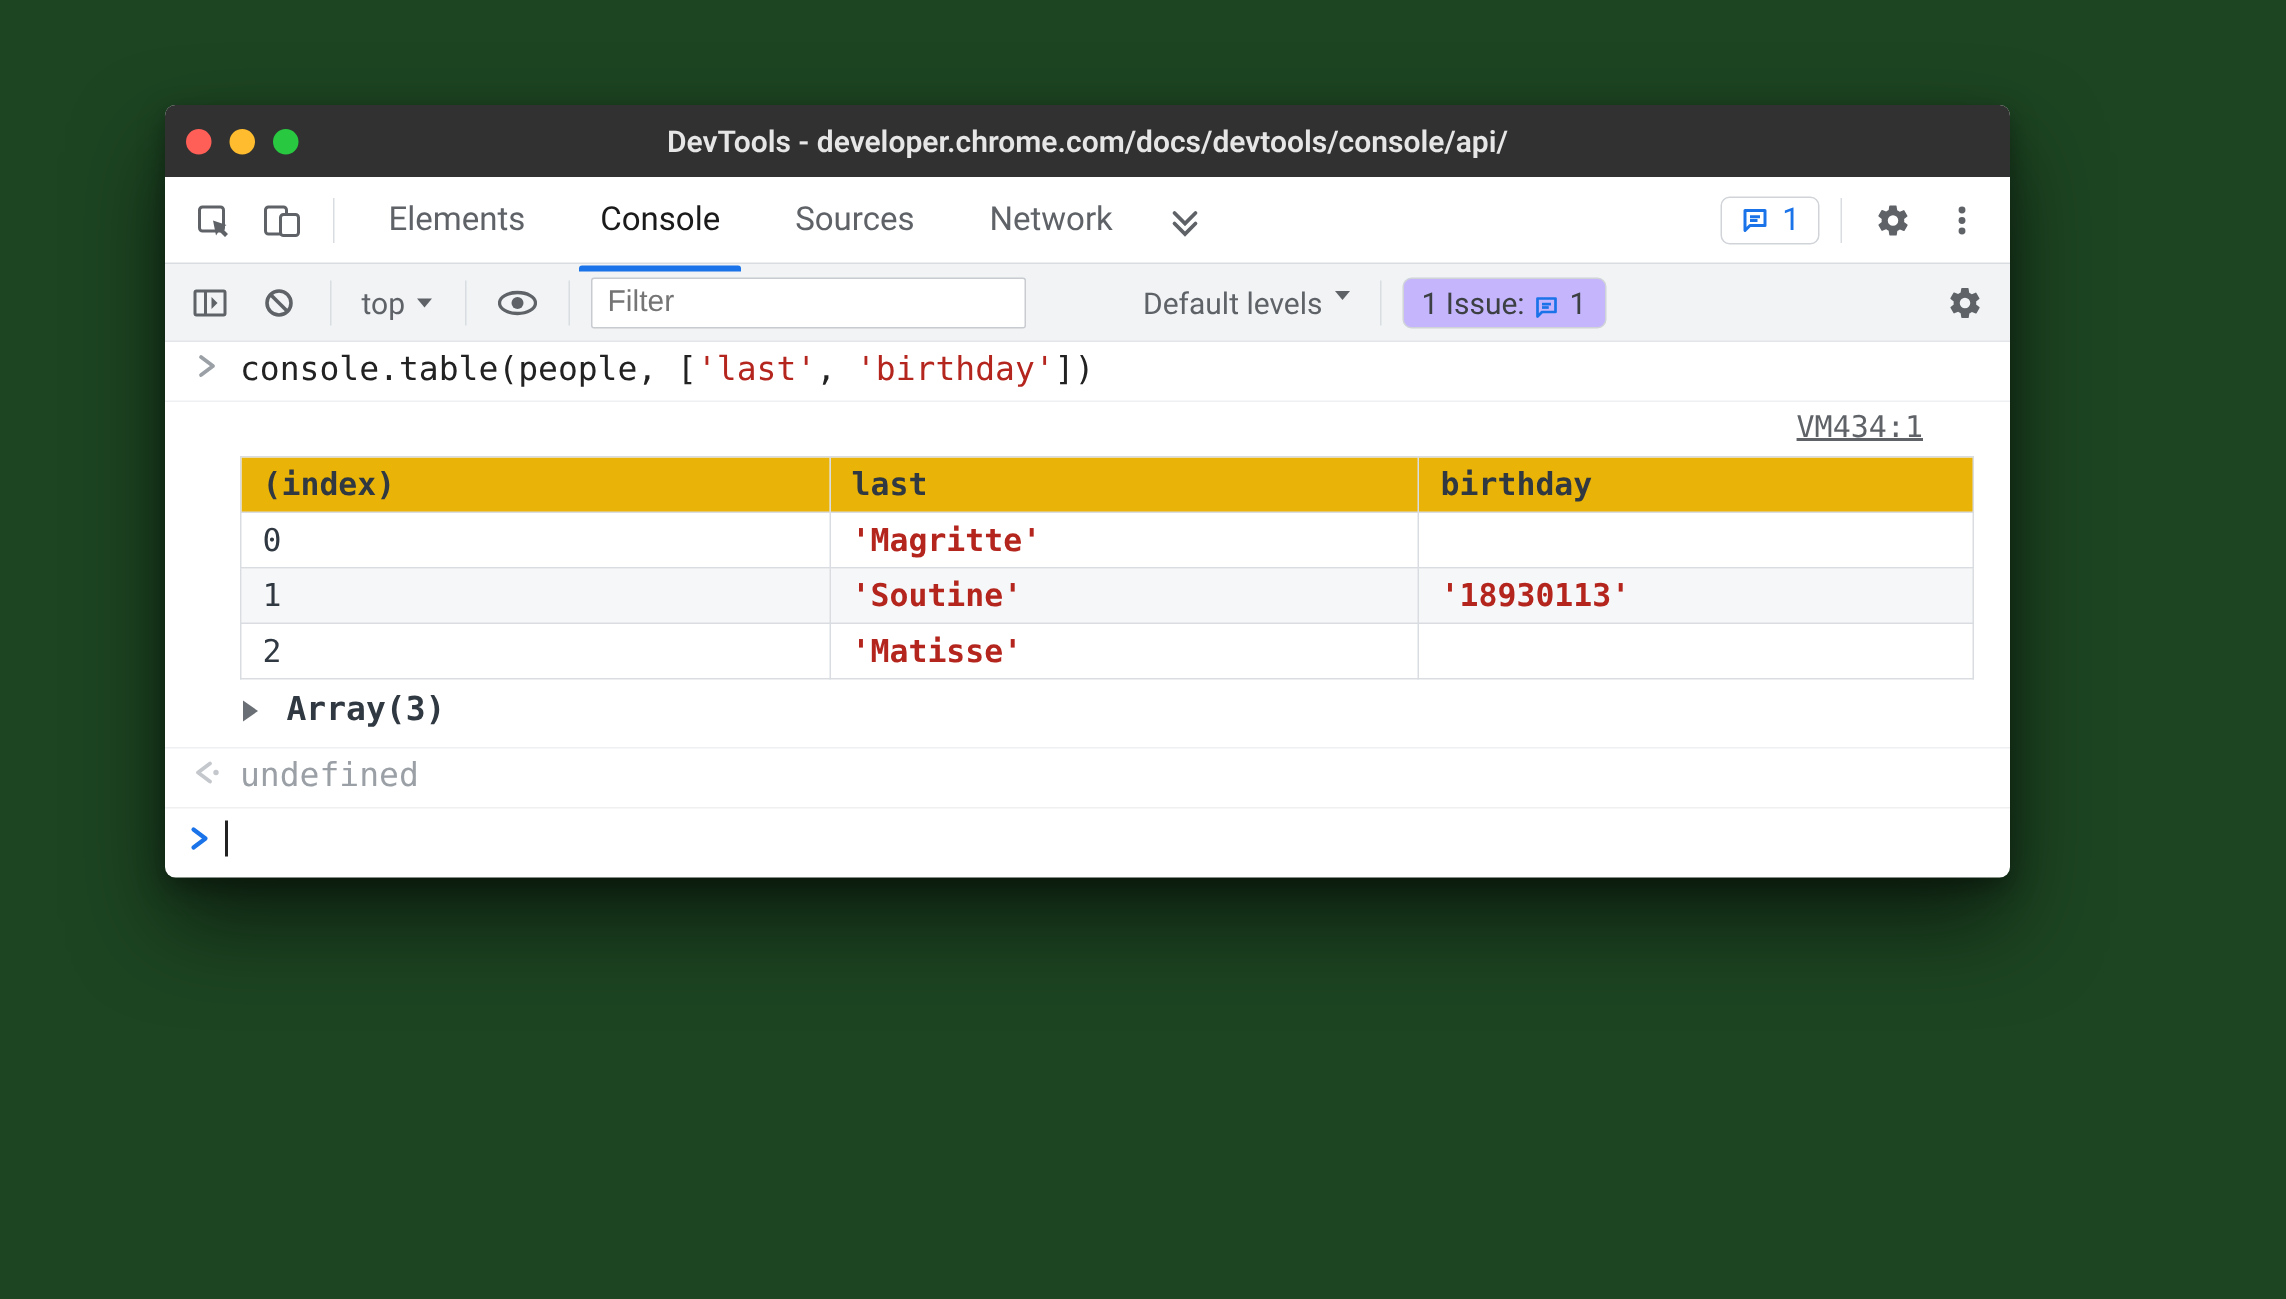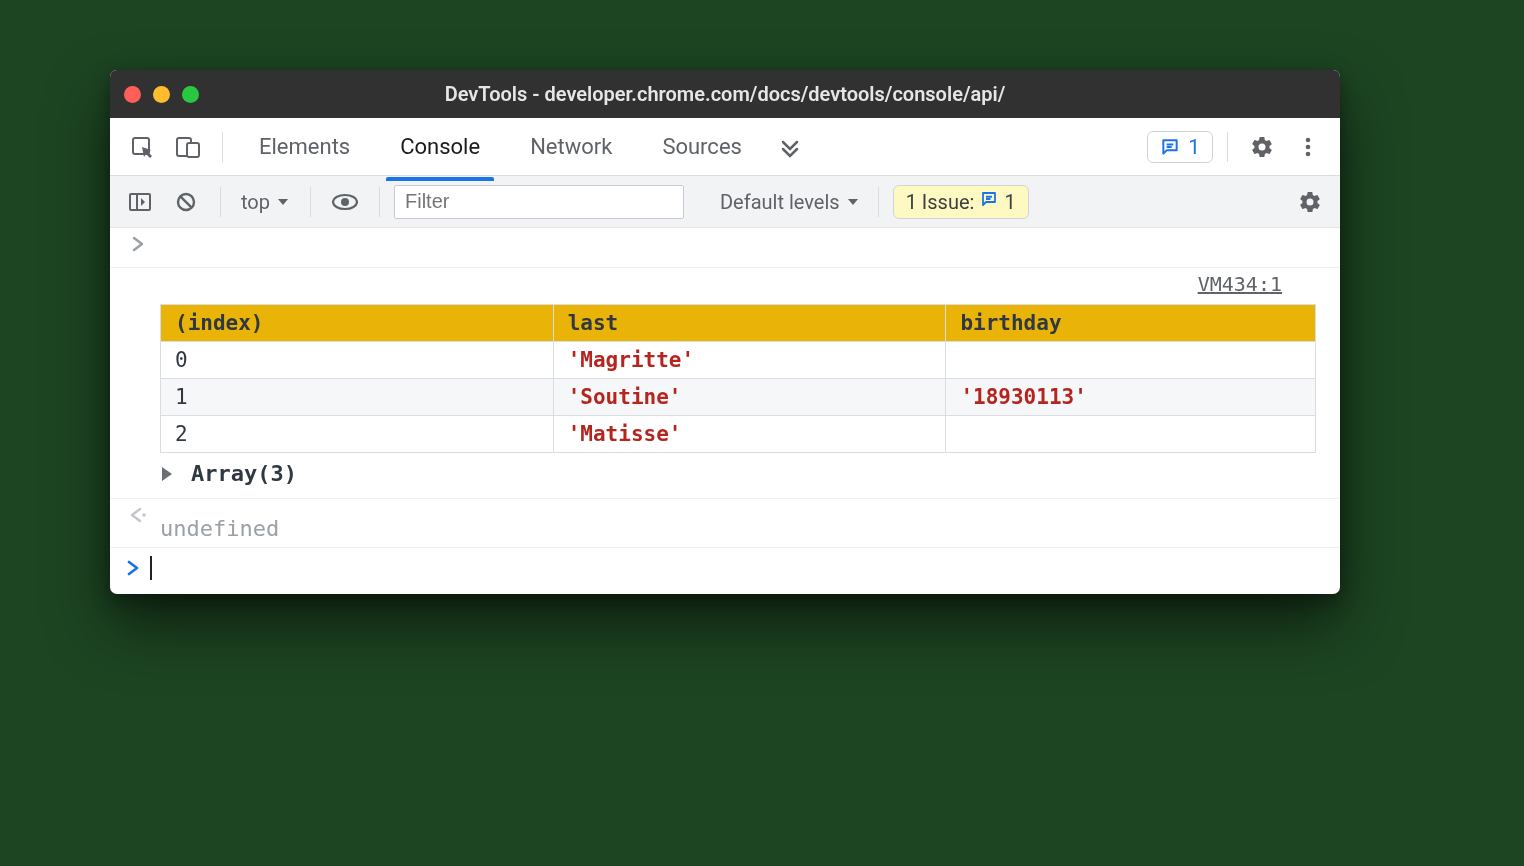--- a/index.html
+++ b/index.html
@@ -113,27 +113,28 @@
   .filter-input {
     width: 290px; height: 34px;
     border: 1px solid #c8ccd0;
     background: #fff;
     padding: 0 10px;
     font-size: 20px;
     color: #5f6368;
     border-radius: 2px;
   }
   .levels {
-    display: flex; align-items: center; gap: 6px;
+    display: flex; gap: 6px;
     padding: 2px 4px;
+    margin-left: 42px;
   }
   .issue-pill2 {
-    display: flex; align-items: flex-start; gap: 6px;
+    display: flex; align-items: flex-end; gap: 6px;
     border: 1px solid #d0d4d8;
-    background: #fef9c3;
+    background: #c4b5fd;
     border-radius: 6px;
     padding: 4px 12px;
     font-size: 20px;
     color: #3c4043;
   }
   .issue-pill2 .ic { color: #1a73e8; }
 
   
   .console {
     font-family: ui-monospace, Menlo, Consolas, "SF Mono", monospace;
@@ -199,21 +200,20 @@
     font-weight: bold;
   }
   .tri {
     width: 0; height: 0;
     border-left: 10px solid #6a6f75;
     border-top: 7px solid transparent;
     border-bottom: 7px solid transparent;
   }
   .undef {
     color: #9aa0a6;
-    margin-top: 11px;
   }
   .cursor-row {
     display: flex; align-items: center;
     padding: 8px 12px 14px 16px;
     gap: 10px;
   }
   .cursor {
     width: 2px; height: 24px; background: #222;
   }
 
@@ -243,22 +243,22 @@
       </div>
       <div class="tool-icon">
         <svg width="26" height="24" viewBox="0 0 26 24" fill="none" stroke="#5f6368" stroke-width="2">
           <rect x="2" y="3" width="14" height="18" rx="2"></rect>
           <rect x="12" y="8" width="12" height="14" rx="2" fill="#fff"></rect>
         </svg>
       </div>
       <div class="sep"></div>
       <div class="tab">Elements</div>
       <div class="tab active">Console</div>
+      <div class="tab">Sources</div>
       <div class="tab">Network</div>
-      <div class="tab">Sources</div>
       <div class="tool-icon">
         <svg width="22" height="22" viewBox="0 0 22 22">
             <path d="M4 6 L11 13 L18 6" stroke="#5f6368" stroke-width="2.5" fill="none" stroke-linecap="round"></path>
             <path d="M4 13 L11 20 L18 13" stroke="#5f6368" stroke-width="2.5" fill="none" stroke-linecap="round"></path>
           </svg>
       </div>
       <div class="spacer"></div>
       <div class="issues-pill">
         <svg width="20" height="20" viewBox="0 0 24 24" fill="none" stroke="#1a73e8" stroke-width="2.4">
           <path d="M4 4h16v12H8l-4 4z" stroke-linejoin="round"></path>
@@ -337,20 +337,23 @@
       </div>
     </div>
 
     <div class="console">
 
       <div class="row">
         <div class="gutter">
           <svg width="14" height="16" viewBox="0 0 14 16">
               <path d="M3 2 l8 6 -8 6" fill="none" stroke="#9aa0a6" stroke-width="2.5" stroke-linecap="round" stroke-linejoin="round"></path>
             </svg>
+        </div>
+        <div class="content code">
+          <span class="fn">console.table(people, [</span><span class="str">'last'</span><span class="fn">, </span><span class="str">'birthday'</span><span class="fn">])</span>
         </div>
       </div>
 
       <div class="output-block">
         <div class="src-row">
           <span class="src-link">VM434:1</span>
         </div>
         <table class="ctable">
           <thead>
             <tr>

